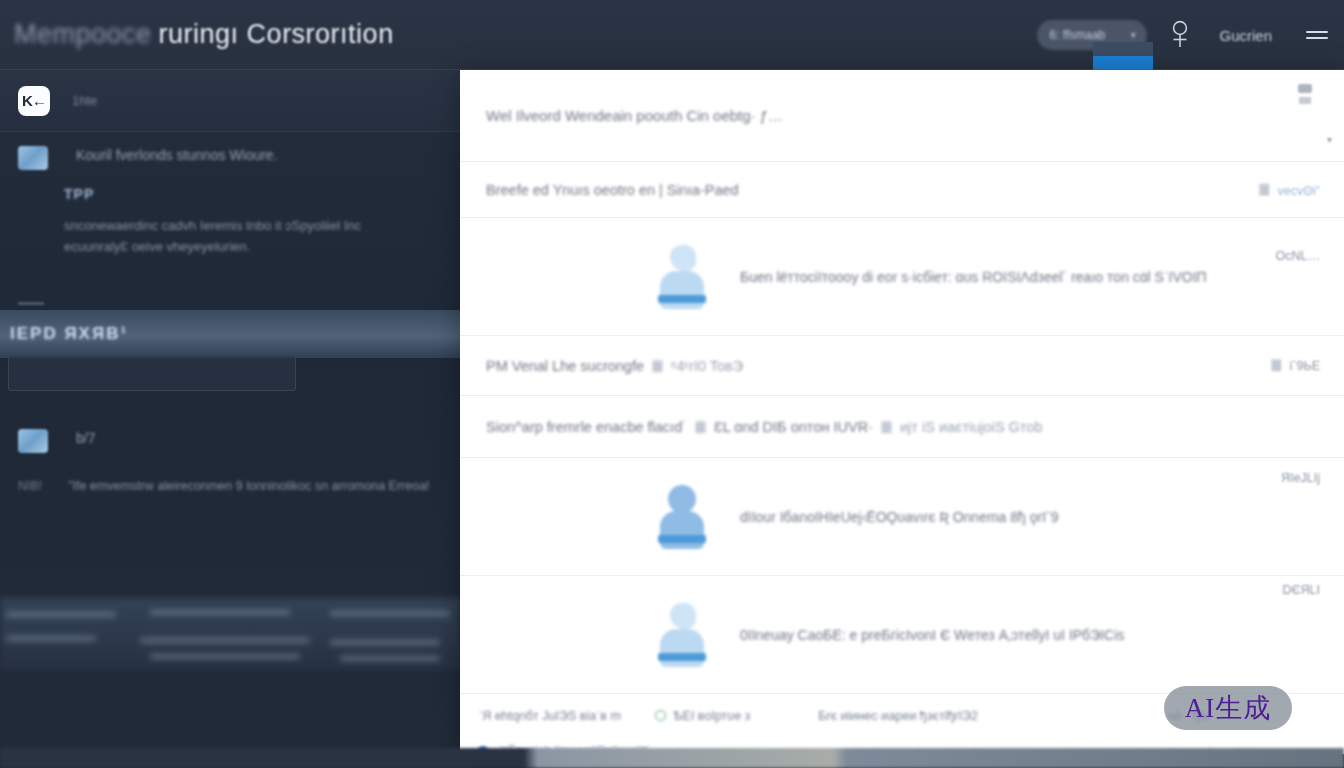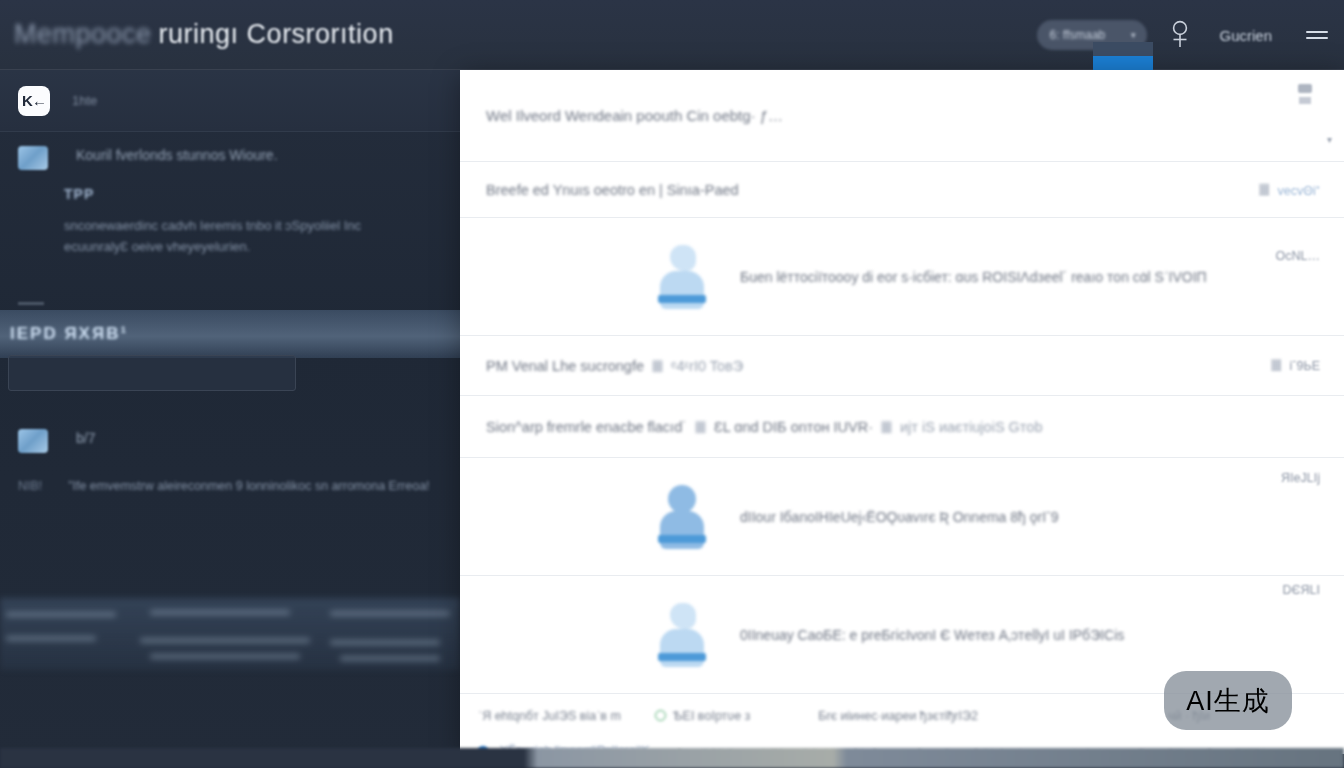--- a/index.html
+++ b/index.html
@@ -279,25 +279,26 @@
   }
   .p-foot-right { flex: 1 1 auto; }
   .fine {
     font-size: 11.5px; color: #7d8491; line-height: 1.85;
     filter: blur(1.5px); white-space: nowrap; overflow: hidden;
   }
 
   
   .watermark {
     position: absolute; right: 52px; bottom: 24px;
-    width: 128px; height: 59px; border-radius: 22px;
+    width: 128px; height: 44px; border-radius: 22px;
     background: rgba(138,146,156,.80);
     display: flex; align-items: center; justify-content: center;
-    color: #000000; font-size: 27px; letter-spacing: 1px;
+    color: #4c1d95; font-size: 27px; letter-spacing: 1px;
     filter: blur(.5px);
+    font-family: Liberation Serif, serif;
   }
 
   
   .bottom-strip {
     position: absolute; left: 0; bottom: 0; width: 1344px; height: 20px;
     background: linear-gradient(90deg,#2a3342 0%,#2a3342 39%,#8b96a3 40%,#a7aca8 62%,#7e8a99 63%,#66737f 100%);
     filter: blur(1.4px);
   }
 </style>
 </head>

